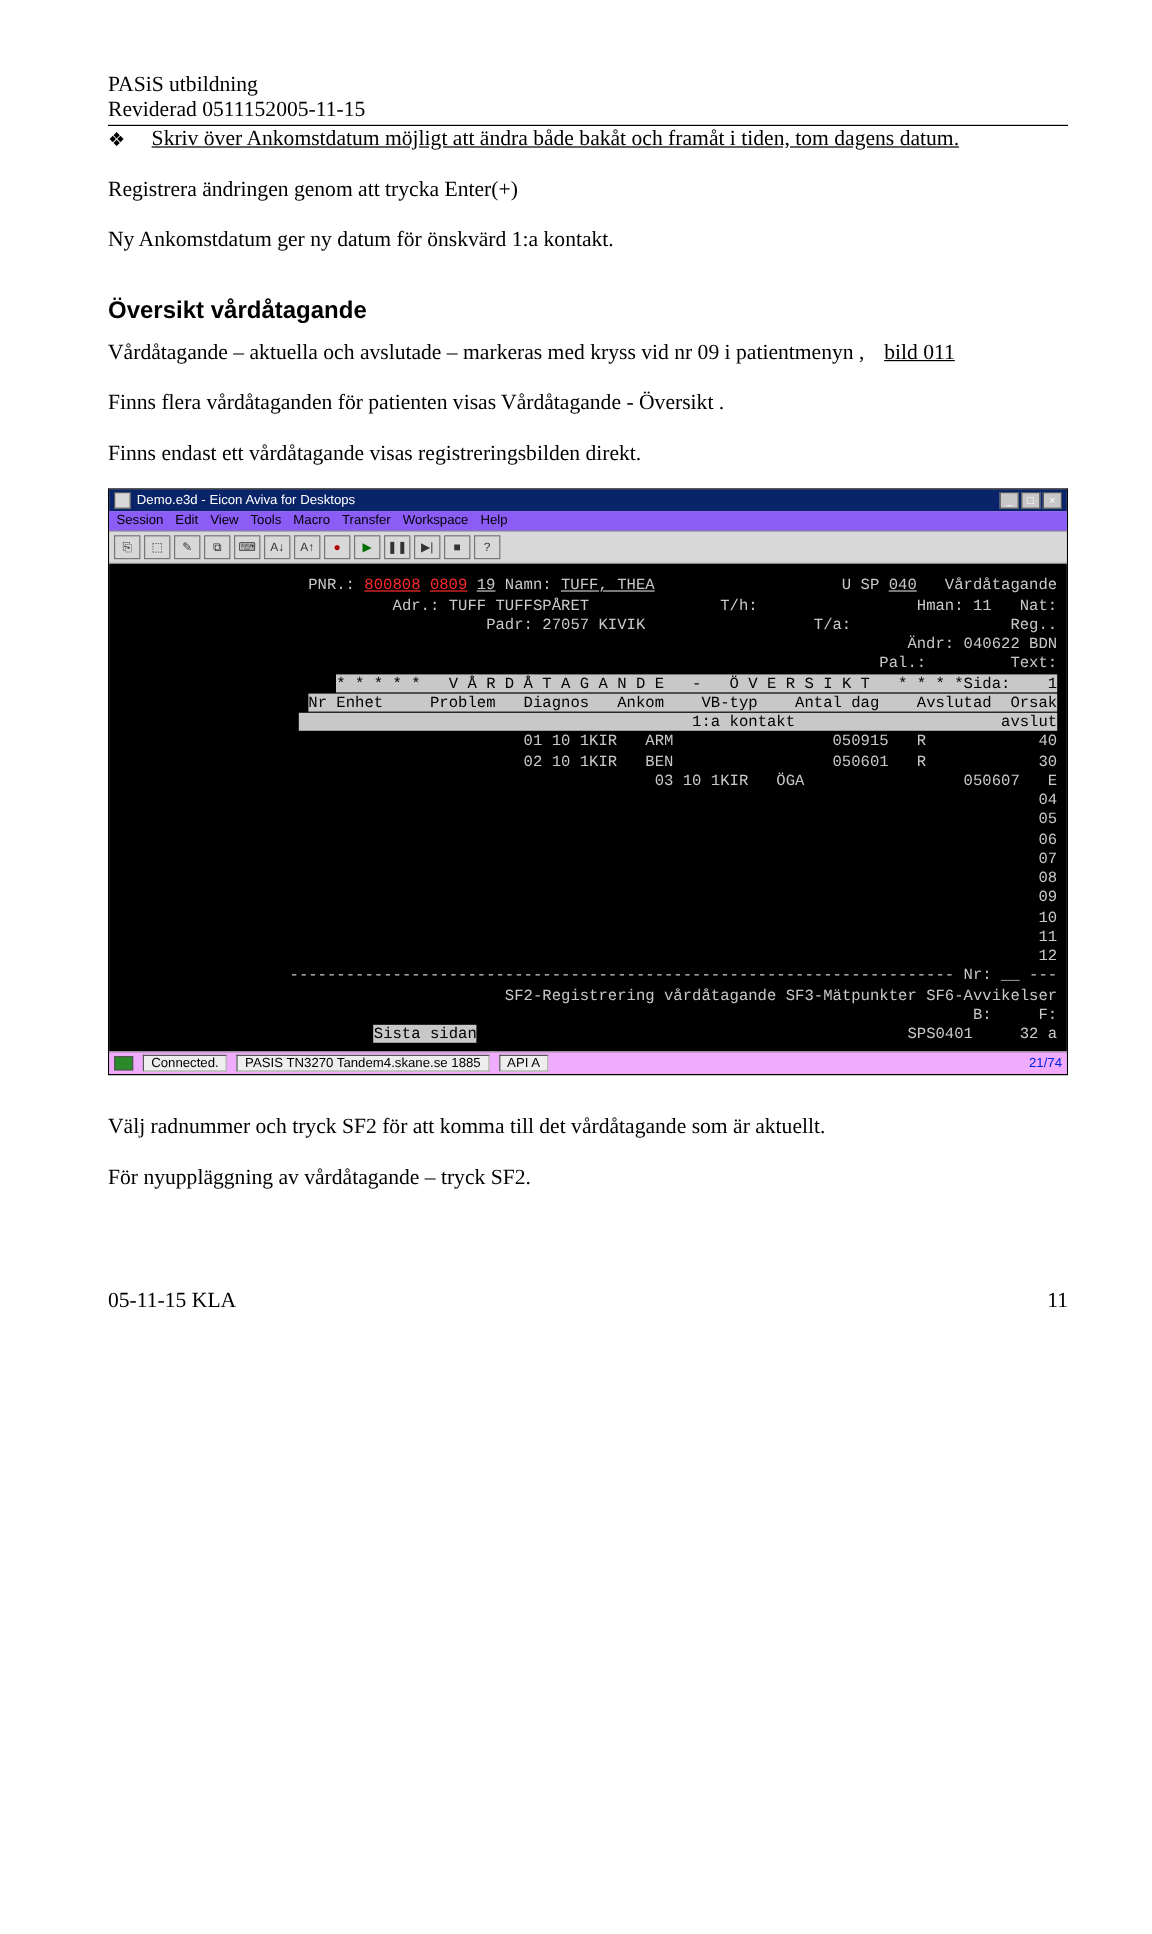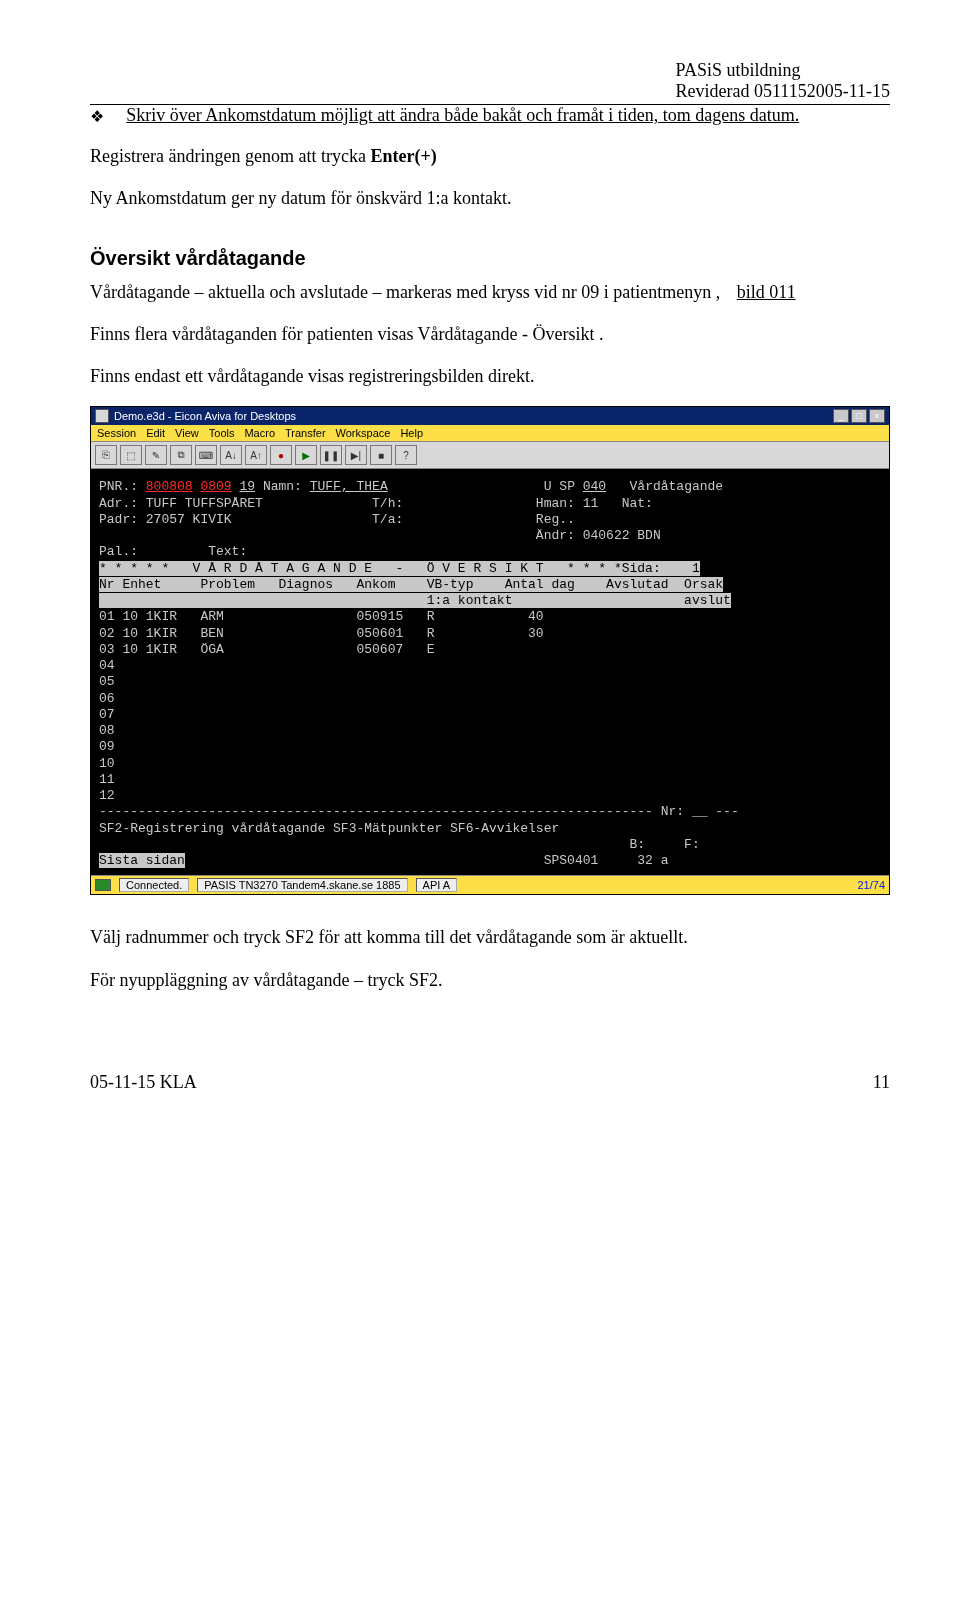--- a/index.html
+++ b/index.html
@@ -8,64 +8,64 @@
     font-size: 18px;
     color: #000;
     background: #fff;
     width: 960px;
   }
   .page {
     padding: 60px 70px 40px 90px;
   }
   .header-row {
     display: flex;
-    justify-content: flex-end;
+    justify-content: flex-start;
     border-bottom: 1.5px solid #000;
     padding-bottom: 2px;
   }
   .header-left { display: flex; flex-direction: column; }
   .header-right { align-self: flex-end; }
   .underline { text-decoration: underline; margin-left: 12px; }
   .section-title { font-weight: bold; margin-top: 36px; margin-bottom: 10px; }
   .para { margin: 0 0 18px 0; line-height: 1.35; }
   .bullet-line { display:flex; align-items:flex-start; margin-bottom:18px; }
   .bullet-sym { font-size:16px; margin-right:10px; margin-top:2px; }
   .arial { font-family: Arial, Helvetica, sans-serif; }
-  .bold { font-weight: bold; }
+  .bold { font-weight: normal; }
   
   .term-window {
     border: 1px solid #000;
     margin-top: 14px;
     font-family: Tahoma, Arial, sans-serif;
     font-size: 11px;
     background: #c8c8c8;
   }
   .term-titlebar {
     display:flex; justify-content:space-between; align-items:center;
     background: linear-gradient(#0a246a,#0a246a);
     color:#fff; padding:2px 4px; font-size:11px;
   }
   .tb-left { display:flex; align-items:center; gap:5px; }
   .tb-icon { width:12px; height:12px; background:#d8d8d8; border:1px solid #555; }
   .winbtns { display:flex; gap:2px; }
   .winbtn { width:14px; height:12px; background:#c8c8c8; border:1px solid #555; display:flex; align-items:center; justify-content:center; font-size:9px; line-height:1; }
-  .menubar { display:flex; gap:10px; padding:2px 6px; background:#fde047; border-bottom:1px solid #888; }
+  .menubar { display:flex; gap:10px; padding:2px 6px; background:#8b5cf6; border-bottom:1px solid #888; }
   .menubar span { color:#000; }
   .toolbar { display:flex; gap:3px; padding:3px 4px; background:#d8d8d8; border-bottom:1px solid #888; }
   .tbtn { width:20px; height:18px; background:#d8d8d8; border:1px solid #777; display:flex; align-items:center; justify-content:center; font-size:10px; color:#333;}
   .tbtn.red { color:#b00000; font-weight:bold;}
   .tbtn.play { color:#007000; }
   .term-screen {
     background:#000; color:#c8c8c8; font-family:"Courier New", monospace;
-    font-size:13px; line-height:1.25; padding:10px 8px 6px 8px; white-space:pre;
+    font-size:13px; line-height:1.25; padding:10px 8px 6px 8px; white-space:pre;text-align:right;
   }
   .ts-red { color:#ff2a2a; text-decoration: underline; }
   .ts-entry { color:#c8c8c8; text-decoration: underline; }
   .ts-inv { background:#c8c8c8; color:#000; }
-  .statusbar { display:flex; justify-content:space-between; align-items:center; background:#fde047; border-top:1px solid #888; padding:2px 4px; font-size:11px;}
+  .statusbar { display:flex; justify-content:space-between; align-items:center; background:#f0abfc; border-top:1px solid #888; padding:2px 4px; font-size:11px;}
   .status-left { display:flex; gap:8px; align-items:center;}
   .status-box { border:1px inset #aaa; padding:0 6px; background:#eee; }
   .status-right { color:#0020e0; }
   .footer-row { display:flex; justify-content:space-between; margin-top:80px; }
 </style>
 </head>
 <body>
 
 <div class="page">
 

